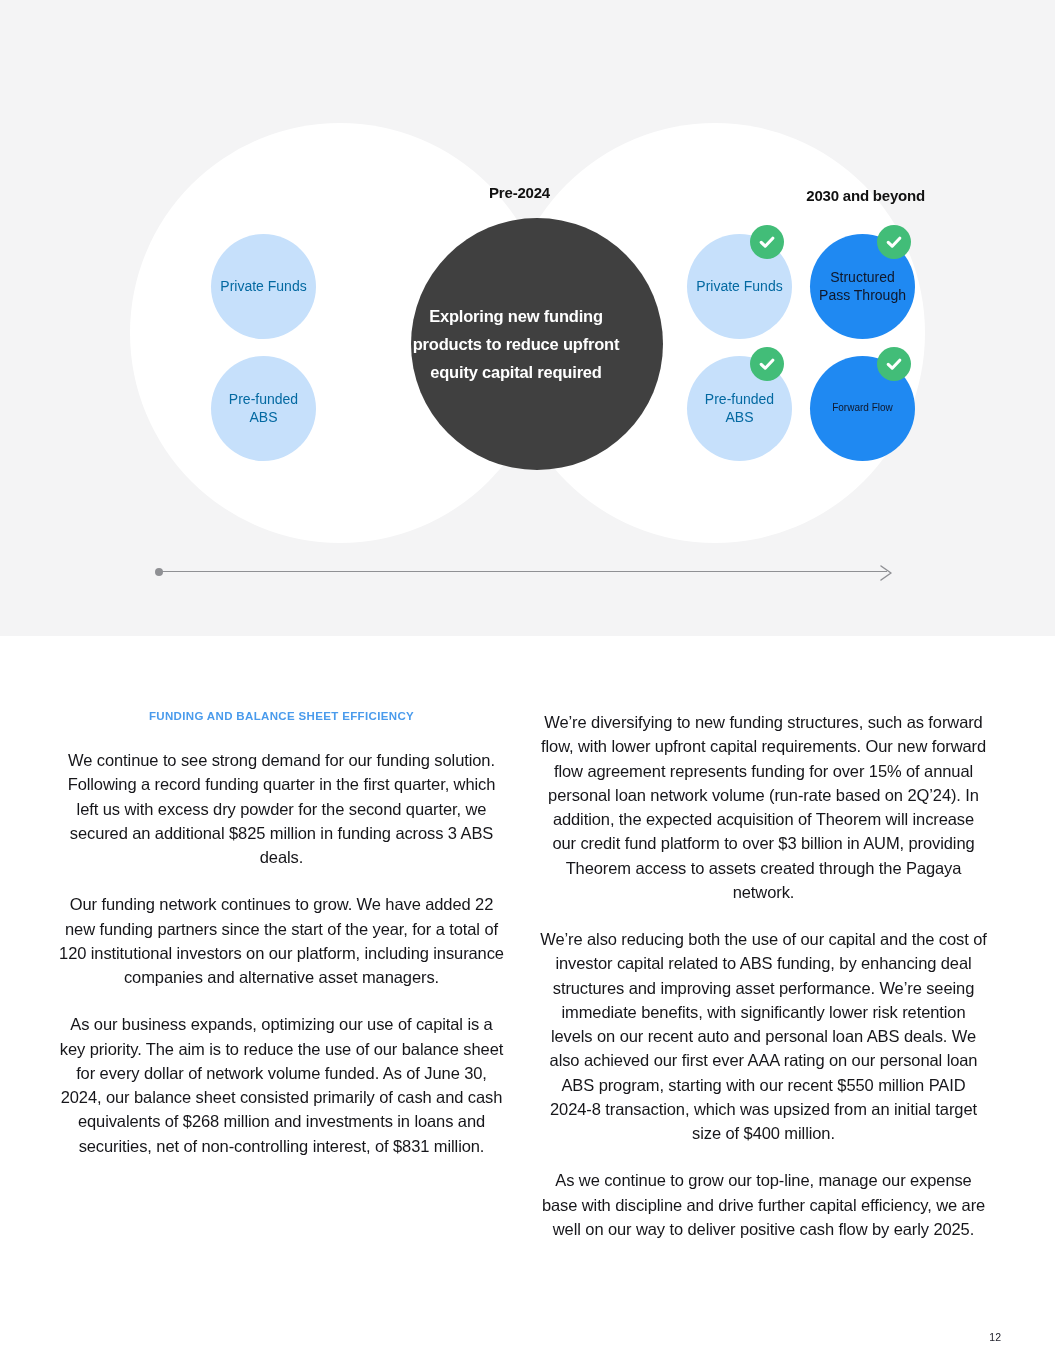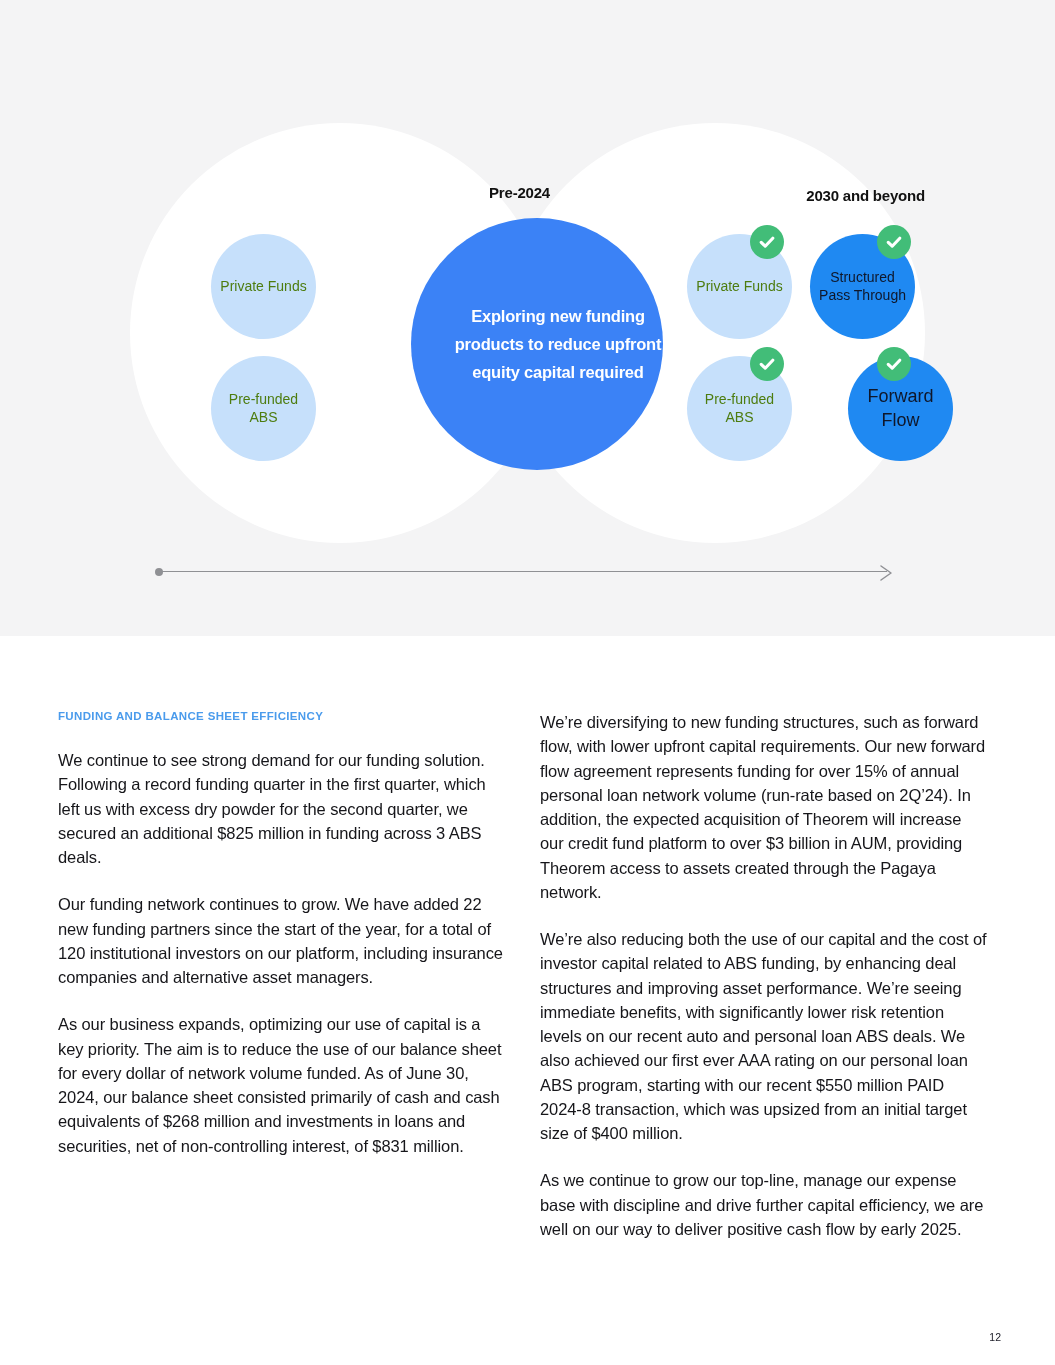--- a/index.html
+++ b/index.html
@@ -74,25 +74,25 @@
   .lobe-label.right { left: 505px; top: 61px; }
 
   
   .core {
     position: absolute;
     left: 411px;
     top: 100px;
     width: 252px;
     height: 252px;
     border-radius: 50%;
-    background: #3b82f6;
+    background: #404040;
     z-index: 5;
     display: flex;
     align-items: center;
-    justify-content: flex-end;
+    justify-content: flex-start;
   }
   .core-text {
     width: 210px;
     text-align: center;
     color: #ffffff;
     font-size: 16.5px;
     font-weight: bold;
     line-height: 1.7;
     letter-spacing: -0.2px;
   }
@@ -102,31 +102,31 @@
     position: absolute;
     border-radius: 50%;
     display: flex;
     align-items: center;
     justify-content: center;
     text-align: center;
     line-height: 1.28;
     z-index: 4;
   }
   .bubble .bubble-text { display: block; padding: 0 6px; }
-  .bubble.light { background: #c6e0fb; color: #4d7c0f; }
+  .bubble.light { background: #c6e0fb; color: #0369a1; }
   .bubble.bright { background: #1f89f2; color: #0f172a; }
 
   
   .b-pf-left  { left: 211px; top: 116px; width: 105px; height: 105px; font-size: 14px; }
   .b-abs-left { left: 211px; top: 238px; width: 105px; height: 105px; font-size: 14px; }
   
   .b-pf-right  { left: 687px; top: 116px; width: 105px; height: 105px; font-size: 14px; }
   .b-abs-right { left: 687px; top: 238px; width: 105px; height: 105px; font-size: 14px; }
   .b-spt       { left: 810px; top: 116px; width: 105px; height: 105px; font-size: 14px; }
-  .b-ff        { left: 848px; top: 238px; width: 105px; height: 105px; font-size: 18px; justify-content: center; }
+  .b-ff        { left: 810px; top: 238px; width: 105px; height: 105px; font-size: 10px; justify-content: center; }
 
   
   .check-badge {
     position: absolute;
     width: 34px; height: 34px;
     border-radius: 50%;
     background: #42bd78;
     z-index: 7;
     display: flex;
     align-items: center;
@@ -174,20 +174,21 @@
     background: #ffffff;
   }
 
   .columns {
     position: absolute;
     left: 58px;
     top: 74px;
     width: 940px;
     display: flex;
     gap: 35px;
+    text-align: center;
   }
   .col { width: 447px; }
 
   .kicker {
     font-size: 11.5px;
     font-weight: bold;
     letter-spacing: 0.35px;
     color: #4a9bec;
     margin-bottom: 26px;
   }

